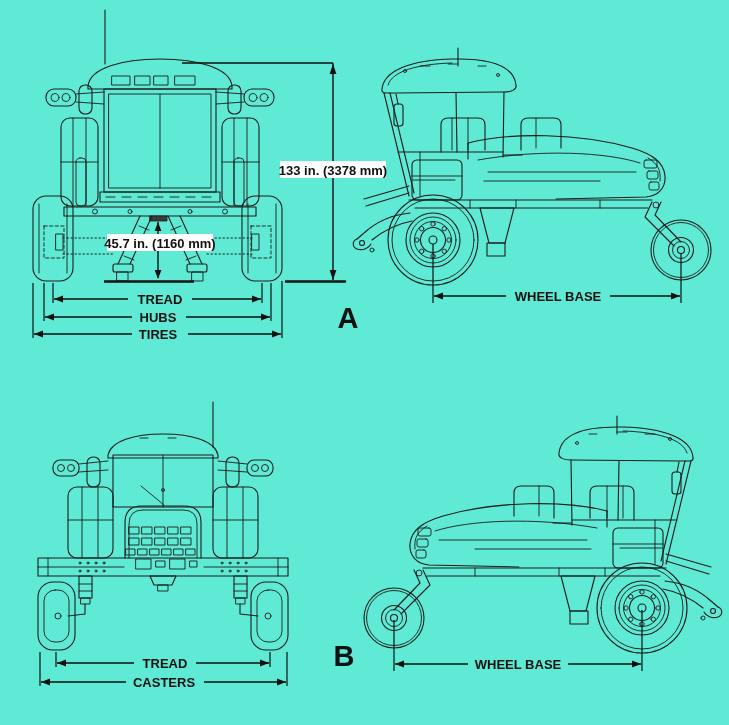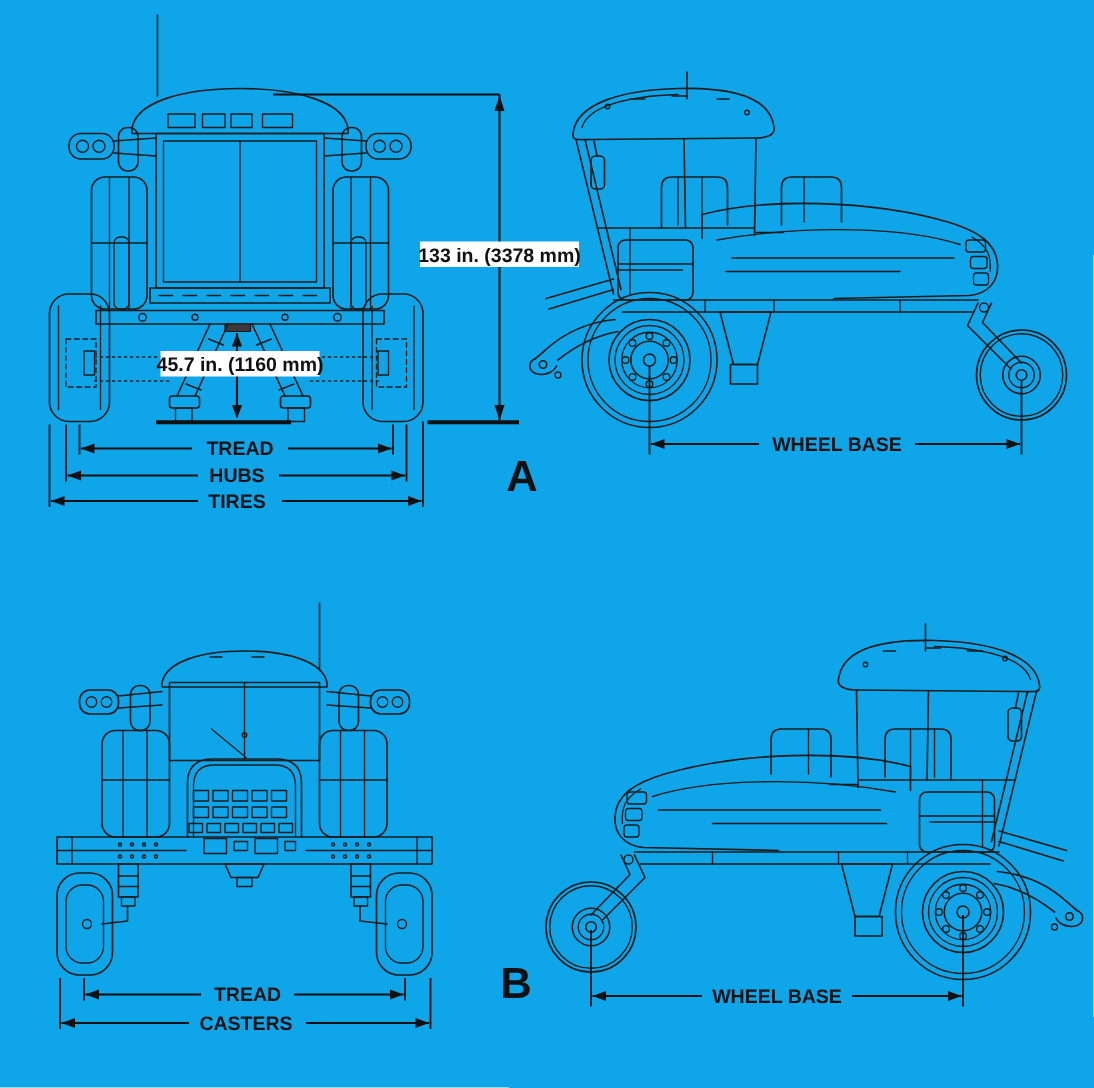--- a/index.html
+++ b/index.html
@@ -1,19 +1,19 @@
 <!DOCTYPE html>
 <html><head>
 <meta charset="utf-8">
 <style>
   html, body { margin: 0; padding: 0; background: #ffffff; }
   .canvas {
     position: relative;
     width: 729px; height: 725px;
-    background: #0ea5e9;
+    background: #5eead4;
     font-family: "Liberation Sans", sans-serif;
   }
   svg { display: block; }
   .art   { stroke: #1c1c1c; fill: none; stroke-width: 1.1; stroke-linecap: round; stroke-linejoin: round; }
   .art2  { stroke: #1c1c1c; fill: none; stroke-width: 0.9; }
   .dim   { stroke: #111; fill: none; stroke-width: 1.4; }
   .ext   { stroke: #111; fill: none; stroke-width: 1.2; }
   .ground{ stroke: #111; fill: none; stroke-width: 2.6; }
   .arrow { fill: #111; stroke: none; }
   .labelbg { fill: #ffffff; stroke: none; }

